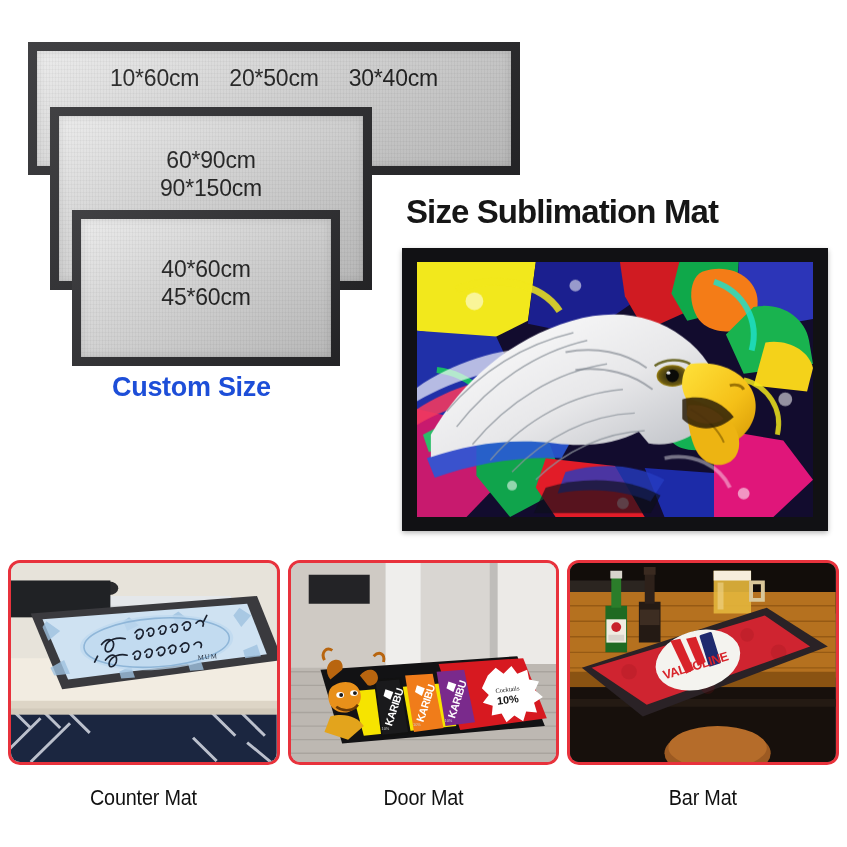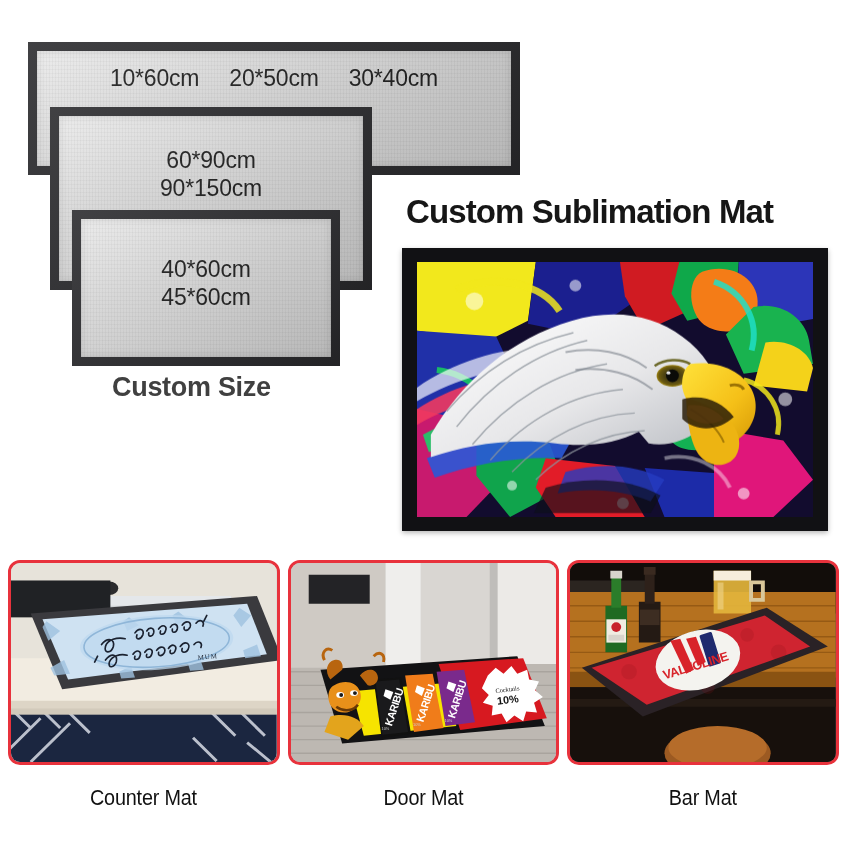--- a/index.html
+++ b/index.html
@@ -38,21 +38,21 @@
   .sizerow{
     display:flex;gap:30px;font-size:23px;color:#1d1d1d;
     letter-spacing:-.2px;white-space:nowrap;
   }
   .sizestack{
     display:flex;flex-direction:column;align-items:center;
     font-size:23px;color:#1d1d1d;line-height:1.22;letter-spacing:-.2px;
   }
   .custom-size{
     position:absolute;left:112px;top:372px;
-    font-size:27px;font-weight:bold;color:#404040;letter-spacing:-.3px;
+    font-size:27px;font-weight:bold;color:#1d4ed8;letter-spacing:-.3px;
   }
 
   
   .headline{
     position:absolute;left:406px;top:193px;
     font-size:33px;font-weight:bold;color:#161616;
     letter-spacing:-.9px;white-space:nowrap;
   }
 
   
@@ -108,21 +108,21 @@
         <div class="sizestack">
           <span>40*60cm</span>
           <span>45*60cm</span>
         </div>
       </div>
     </div>
 
     <div class="custom-size">Custom Size</div>
   </div>
 
-  <div class="headline">Custom Sublimation Mat</div>
+  <div class="headline">Size Sublimation Mat</div>
 
   <div class="eagle-mat">
     <div class="eagle-art">
       <svg viewBox="0 0 400 260" preserveAspectRatio="none">
         <defs>
           <linearGradient id="hd" x1="0" y1="0" x2="1" y2="1">
             <stop offset="0" stop-color="#ffffff"></stop>
               <stop offset="55%" stop-color="#e8e8ea"></stop>
             <stop offset="100%" stop-color="#b9bcc2"></stop>
           </linearGradient>

